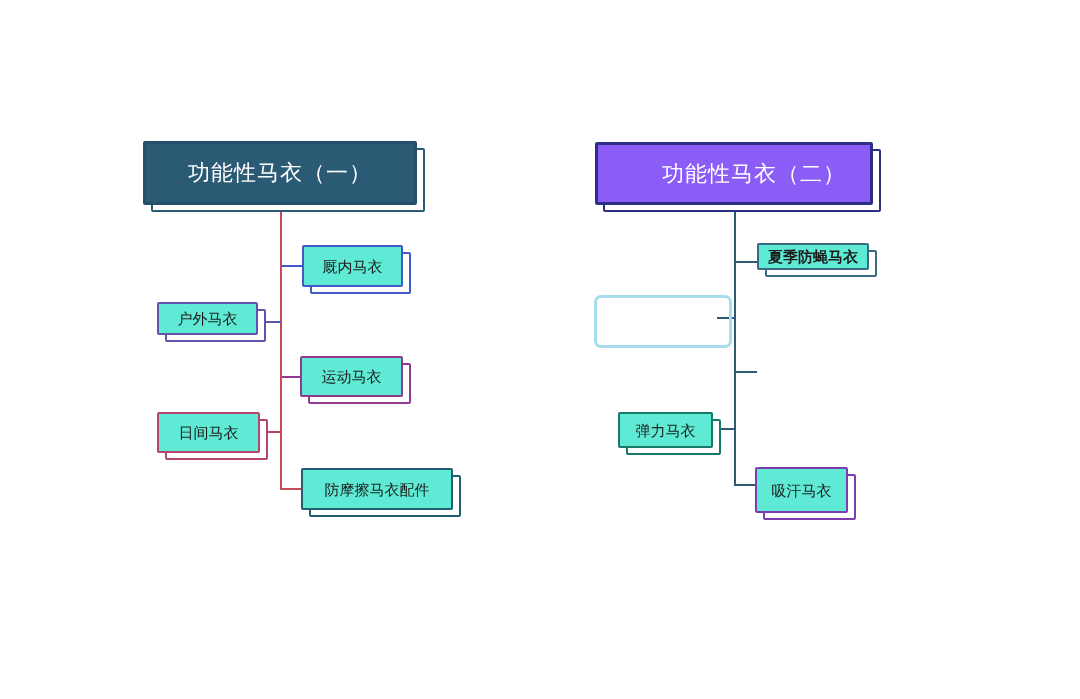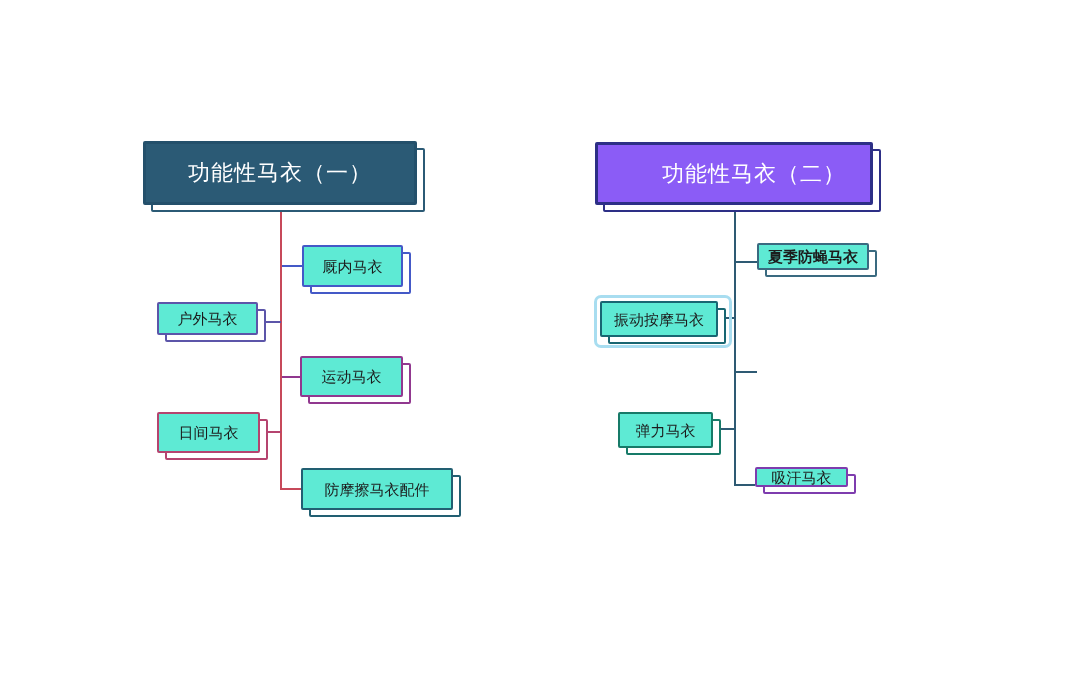--- a/index.html
+++ b/index.html
@@ -140,35 +140,29 @@
 
   <div class="node" style="left:757px; top:243px; width:112px; height:27px;font-weight:bold;">
     <div class="shadow" style="border-color: rgb(58, 106, 128);"></div>
     <div class="box" style="border-color: rgb(58, 106, 128);">
       <span class="label">夏季防蝇马衣</span>
     </div>
   </div>
 
   <div class="selection-ring" style="left: 594px; top: 295px; width: 138px; height: 53px; border-color: rgb(168, 221, 240);"></div>
 
-  <div class="node" style="left:600px; top:301px; width:118px; height:36px;">
-    <div class="shadow" style="border-color: rgb(24, 102, 114);"></div>
-    <div class="box" style="border-color: rgb(24, 102, 114);">
-      <span class="label">振动按摩马衣</span>
-    </div>
-  </div>
 
 
   <div class="node" style="left:618px; top:412px; width:95px; height:36px;">
     <div class="shadow" style="border-color: rgb(23, 122, 104);"></div>
     <div class="box" style="border-color: rgb(23, 122, 104);">
       <span class="label">弹力马衣</span>
     </div>
   </div>
 
-  <div class="node" style="left:755px; top:467px; width:93px; height:20px;">
+  <div class="node" style="left:755px; top:467px; width:93px; height:46px;">
     <div class="shadow" style="border-color: rgb(126, 60, 174);"></div>
     <div class="box" style="border-color: rgb(126, 60, 174);">
       <span class="label">吸汗马衣</span>
     </div>
   </div>
 
 </div>
 
 </body></html>

